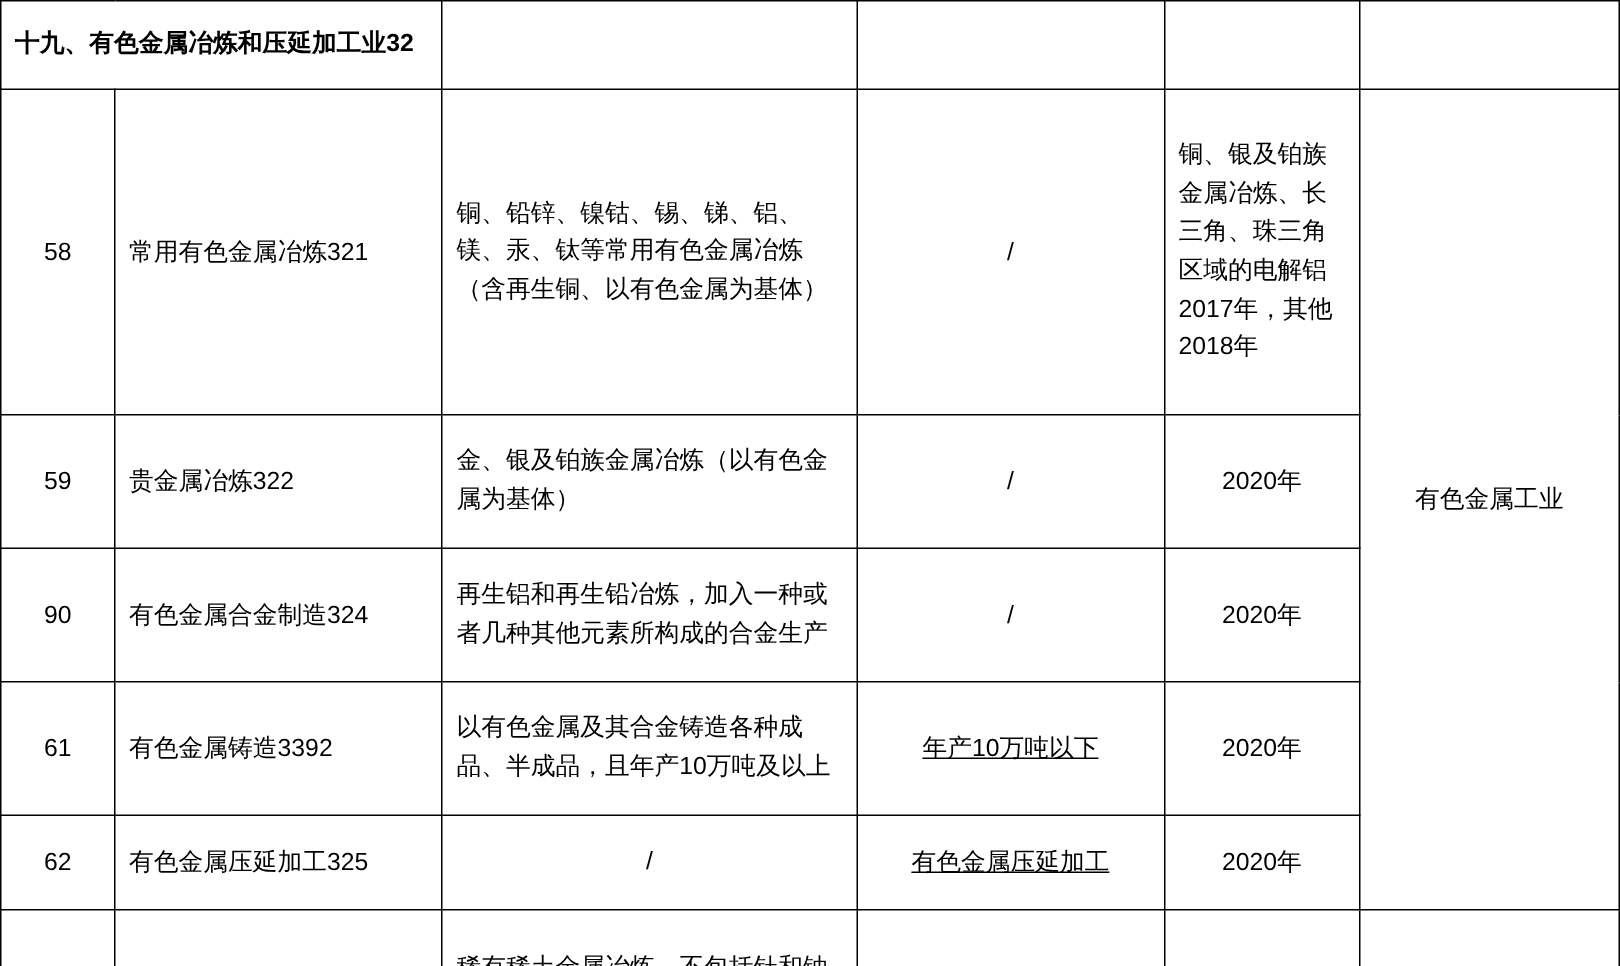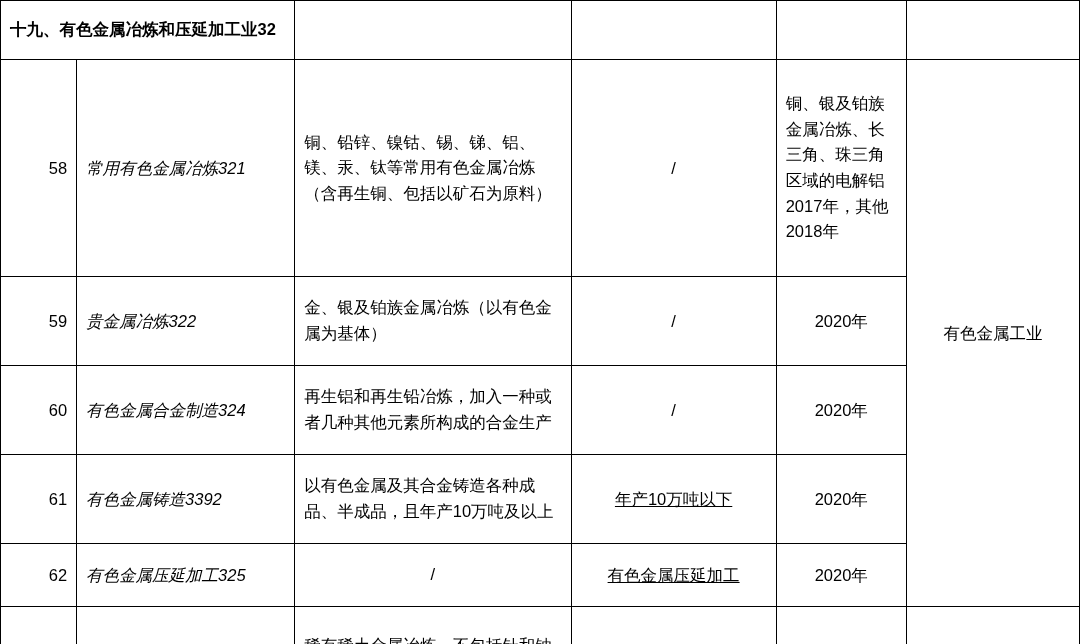--- a/index.html
+++ b/index.html
@@ -39,25 +39,24 @@
   col.c-date   { width: 130px; }
   col.c-ind    { width: 173px; }
 
   .cell-header {
     font-weight: bold;
     text-align: left;
     vertical-align: top;
     line-height: 1.45;
   }
   .cell-num {
-    text-align: right;
+    text-align: center;
   }
   .cell-name {
     text-align: left;
-    font-style: italic;
   }
   .cell-scope {
     text-align: left;
     line-height: 1.55;
   }
   .cell-scope.center {
     text-align: center;
   }
   .cell-cap {
     text-align: center;
@@ -107,36 +106,36 @@
         <td class="cell-header" colspan="2">十九、有色金属冶炼和压延加工业32</td>
         <td></td>
         <td></td>
         <td></td>
         <td></td>
       </tr>
 
       <tr class="row-h-58">
         <td class="cell-num">58</td>
         <td class="cell-name">常用有色金属冶炼321</td>
-        <td class="cell-scope">铜、铅锌、镍钴、锡、锑、铝、镁、汞、钛等常用有色金属冶炼（含再生铜、包括以矿石为原料）</td>
+        <td class="cell-scope">铜、铅锌、镍钴、锡、锑、铝、镁、汞、钛等常用有色金属冶炼（含再生铜、以有色金属为基体）</td>
         <td class="cell-cap slash">/</td>
         <td class="cell-date tall">铜、银及铂族金属冶炼、长三角、珠三角区域的电解铝2017年，其他2018年</td>
         <td class="cell-ind" rowspan="5">有色金属工业</td>
       </tr>
 
       <tr class="row-h-59">
         <td class="cell-num">59</td>
         <td class="cell-name">贵金属冶炼322</td>
         <td class="cell-scope">金、银及铂族金属冶炼（以有色金属为基体）</td>
         <td class="cell-cap slash">/</td>
         <td class="cell-date">2020年</td>
       </tr>
 
       <tr class="row-h-60">
-        <td class="cell-num">60</td>
+        <td class="cell-num">90</td>
         <td class="cell-name">有色金属合金制造324</td>
         <td class="cell-scope">再生铝和再生铅冶炼，加入一种或者几种其他元素所构成的合金生产</td>
         <td class="cell-cap slash">/</td>
         <td class="cell-date">2020年</td>
       </tr>
 
       <tr class="row-h-61">
         <td class="cell-num">61</td>
         <td class="cell-name">有色金属铸造3392</td>
         <td class="cell-scope">以有色金属及其合金铸造各种成品、半成品，且年产10万吨及以上</td>

